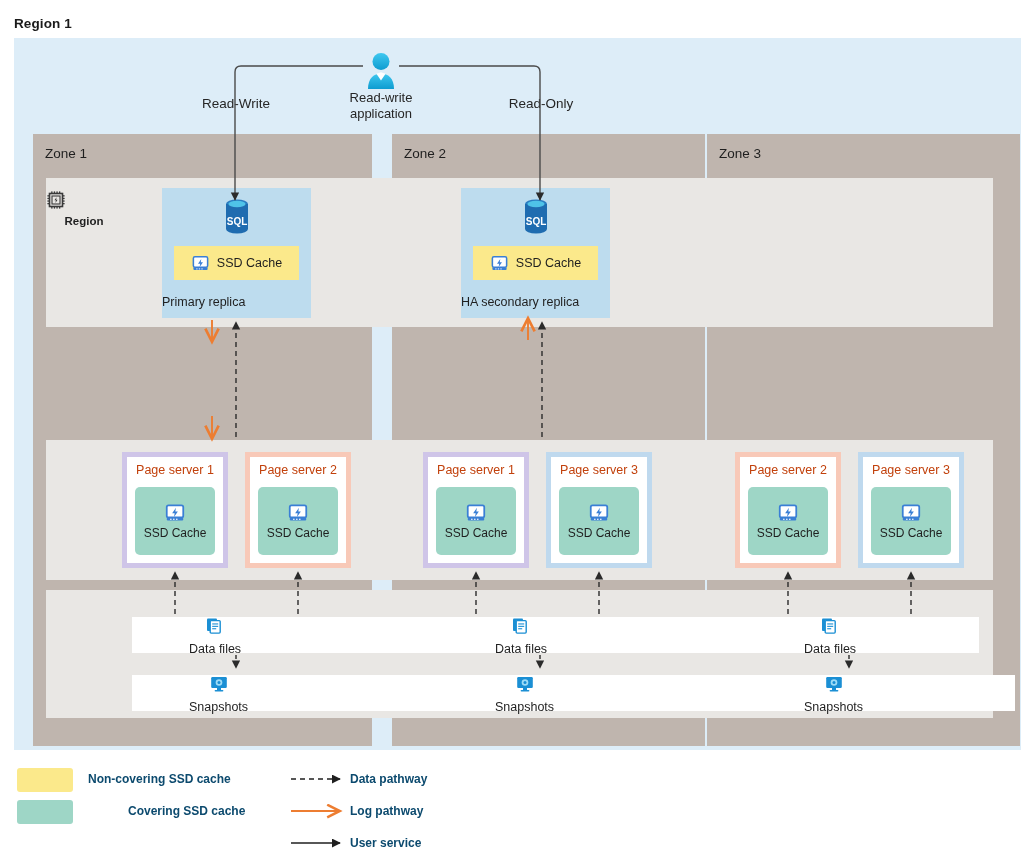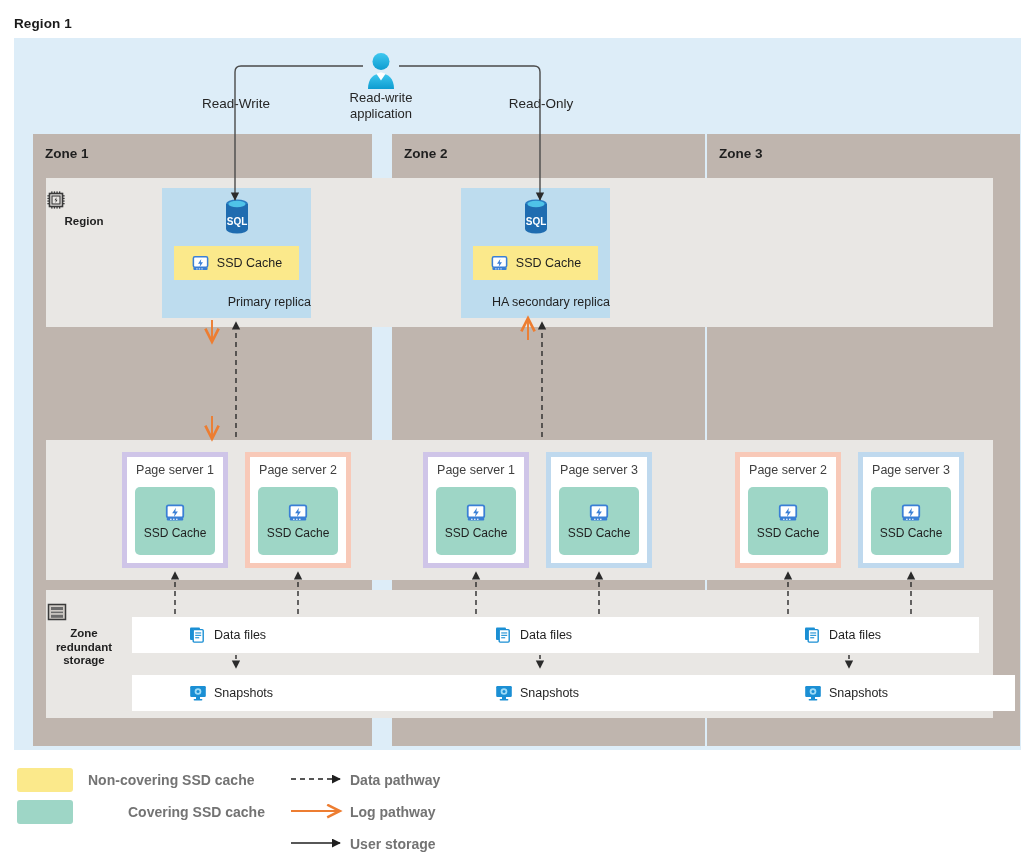--- a/index.html
+++ b/index.html
@@ -39,21 +39,21 @@
   
   .zone-col{position:absolute;top:134px;height:612px;background:#bfb5ae;}
   .zone-1{left:33px;width:339px;}
   .zone-2{left:392px;width:313px;}
   .zone-3{left:707px;width:313px;}
   .zone-hdr{
     position:absolute;left:0;top:0;right:0;height:38px;
     display:flex;align-items:center;
   }
   .zone-hdr span{
-    margin-left:12px;font-size:13.5px;font-weight:bold;color:#1f1f1f;
+    margin-left:12px;font-size:13.5px;font-weight:normal;color:#1f1f1f;
   }
 
   
   .panel{position:absolute;background:#e9e7e4;}
   .panel-compute{left:46px;top:178px;width:947px;height:149px;}
   .panel-pages{left:46px;top:440px;width:947px;height:140px;}
   .panel-storage{left:46px;top:590px;width:947px;height:128px;}
 
   
   .rail{position:absolute;width:76px;text-align:center;
@@ -62,21 +62,21 @@
 
   
   .replica{
     position:absolute;top:188px;width:149px;height:130px;
     background:#bddcee;
   }
   .replica-1{left:162px;}
   .replica-2{left:461px;}
   .sqlicon{position:absolute;left:50%;top:8px;transform:translateX(-50%);}
   .replica-name{
-    position:absolute;left:0;right:0;bottom:9px;text-align:right;
+    position:absolute;left:0;right:0;bottom:9px;text-align:left;
     font-size:12.5px;color:#1f1f1f;
   }
   .ssd-bar{
     position:absolute;left:12px;right:12px;top:58px;height:34px;
     background:#fbe98b;display:flex;align-items:center;justify-content:center;gap:7px;
   }
   .ssd-bar .txt{font-size:12.5px;color:#1f1f1f;}
 
   
   .log-bar{
@@ -91,42 +91,42 @@
   
   .ps{
     position:absolute;top:452px;width:106px;height:116px;
     background:#ffffff;border:5px solid #c9bfe4;box-sizing:border-box;
   }
   .ps.b-purple{border-color:#cfc5e8;}
   .ps.b-salmon{border-color:#f8c9b8;}
   .ps.b-blue{border-color:#bfd9ee;}
   .ps .ps-name{
     position:absolute;left:0;right:0;top:6px;text-align:center;
-    font-size:12.5px;color:#404040;
+    font-size:12.5px;color:#c2410c;
   }
   .ps .cache{
     position:absolute;left:8px;right:8px;top:30px;bottom:8px;
     background:#9ed6c6;border-radius:5px;
     display:flex;flex-direction:column;align-items:center;justify-content:center;gap:2px;
   }
   .ps .cache .txt{font-size:12px;color:#1f1f1f;}
 
   
   .strow{
     position:absolute;left:132px;width:847px;height:36px;background:#ffffff;
   }
   .strow-data{top:617px;}
   .strow-snap{top:675px;padding-left:36px;}
-  .stcell{position:absolute;top:0;height:36px;display:flex;align-items:center;gap:7px;}
+  .stcell{position:absolute;top:0;height:36px;display:flex;align-items:center;gap:7px;flex-direction:column;}
   .stcell .txt{font-size:12.5px;color:#1f1f1f;}
 
   
   .legend{position:absolute;left:0;top:755px;width:1035px;height:112px;}
   .swatch{position:absolute;width:56px;height:24px;border-radius:3px;}
-  .lg-txt{position:absolute;font-size:14px;font-weight:bold;color:#737373;}
+  .lg-txt{position:absolute;font-size:12px;font-weight:bold;color:#0c4a6e;}
 
   svg{display:block;overflow:visible;}
 </style>
 </head>
 <body>
 
 <div class="root">
 
   <div class="region-title">Region 1</div>
   <div class="region-box"></div>
@@ -174,33 +174,20 @@
             <rect x="16.5" y="7.8" width="2.1" height="1.3"></rect>
           <rect x="16.5" y="10.4" width="2.1" height="1.3"></rect>
             <rect x="16.5" y="13" width="2.1" height="1.3"></rect>
         </g>
       </svg>
     </span>
     <span>Region</span>
   </div>
 
 
-  <div class="rail" style="left:46px;top:602px;">
-    <span class="ico">
-      <svg width="22" height="20" viewBox="0 0 22 20">
-        <rect x="2.5" y="2.5" width="17" height="15" fill="#cfcbc6" stroke="#3a3a3a" stroke-width="1.5"></rect>
-        <rect x="5" y="5" width="12" height="3" fill="#6b6b6b"></rect>
-        <rect x="5" y="9.6" width="12" height="1.5" fill="#6b6b6b"></rect>
-        <rect x="5" y="12.8" width="12" height="3" fill="#6b6b6b"></rect>
-      </svg>
-    </span>
-    <span>Zone</span><br>
-    <span>redundant</span><br>
-    <span>storage</span>
-  </div>
 
   <div class="replica replica-1">
     <span class="sqlicon">
       <svg width="30" height="44" viewBox="0 0 30 44">
         <ellipse cx="15" cy="8" rx="11" ry="4.6" fill="#2b7dc1"></ellipse>
         <path d="M4 8 L4 33 A11 4.6 0 0 0 26 33 L26 8 Z" fill="#1f6cb0"></path>
         <ellipse cx="15" cy="8" rx="8.6" ry="3.3" fill="#4fc3e8"></ellipse>
         <text x="15" y="29" font-family="'Liberation Sans',sans-serif" font-size="10" font-weight="bold" fill="#ffffff" text-anchor="middle">SQL</text>
       </svg>
     </span>
@@ -512,16 +499,16 @@
     <div class="lg-txt" style="left:350px;top:17px;">Data pathway</div>
 
     <svg style="position:absolute;left:290px;top:48px;" width="62" height="16">
       <line x1="1" y1="8" x2="48" y2="8" stroke="#ed7d31" stroke-width="1.8" marker-end="url(#lgOrange)"></line>
     </svg>
     <div class="lg-txt" style="left:350px;top:49px;">Log pathway</div>
 
     <svg style="position:absolute;left:290px;top:80px;" width="62" height="16">
       <line x1="1" y1="8" x2="50" y2="8" stroke="#1f1f1f" stroke-width="1.5" marker-end="url(#lgBlack)"></line>
     </svg>
-    <div class="lg-txt" style="left:350px;top:81px;">User storage</div>
+    <div class="lg-txt" style="left:350px;top:81px;">User service</div>
   </div>
 
 </div>
 
 </body></html>

